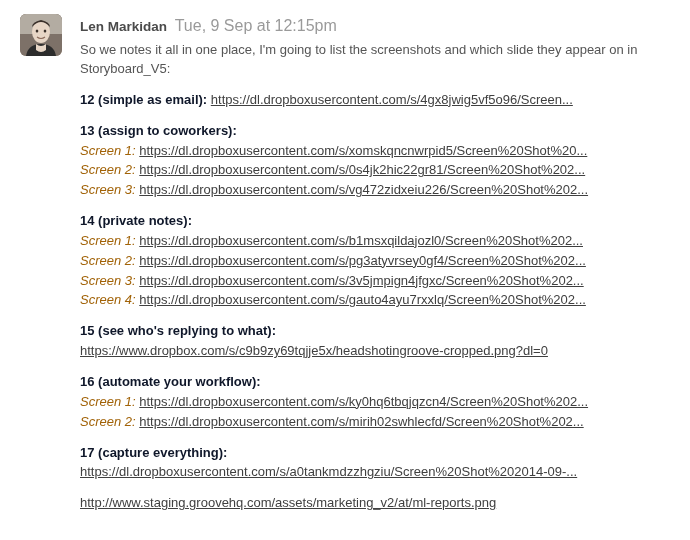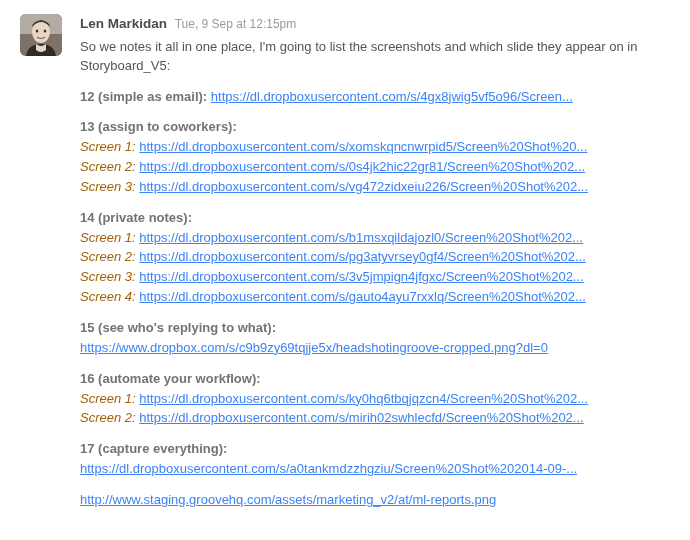--- a/index.html
+++ b/index.html
@@ -36,40 +36,40 @@
     margin-bottom: 4px;
   }
   .author {
     font-weight: bold;
     color: #4b4b4b;
     font-size: 13.5px;
     text-align: center;
   }
   .timestamp {
     color: #9a9a9a;
-    font-size: 12px;
+    font-size: 16px;
     margin-left: 4px;
   }
   .intro {
     color: #555555;
     margin-bottom: 8px;
   }
   .section {
     margin-top: 12px;
   }
   .sec-title {
     font-weight: bold;
-    color: #737373;
+    color: #0f172a;
   }
   .screen-label {
     font-style: italic;
     color: #a16207;
   }
   a.link {
-    color: #3b82f6;
+    color: #404040;
     text-decoration: underline;
     word-break: break-all;
   }
   .line {
     margin-bottom: 1px;
   }
 </style>
 </head>
 <body>
 

